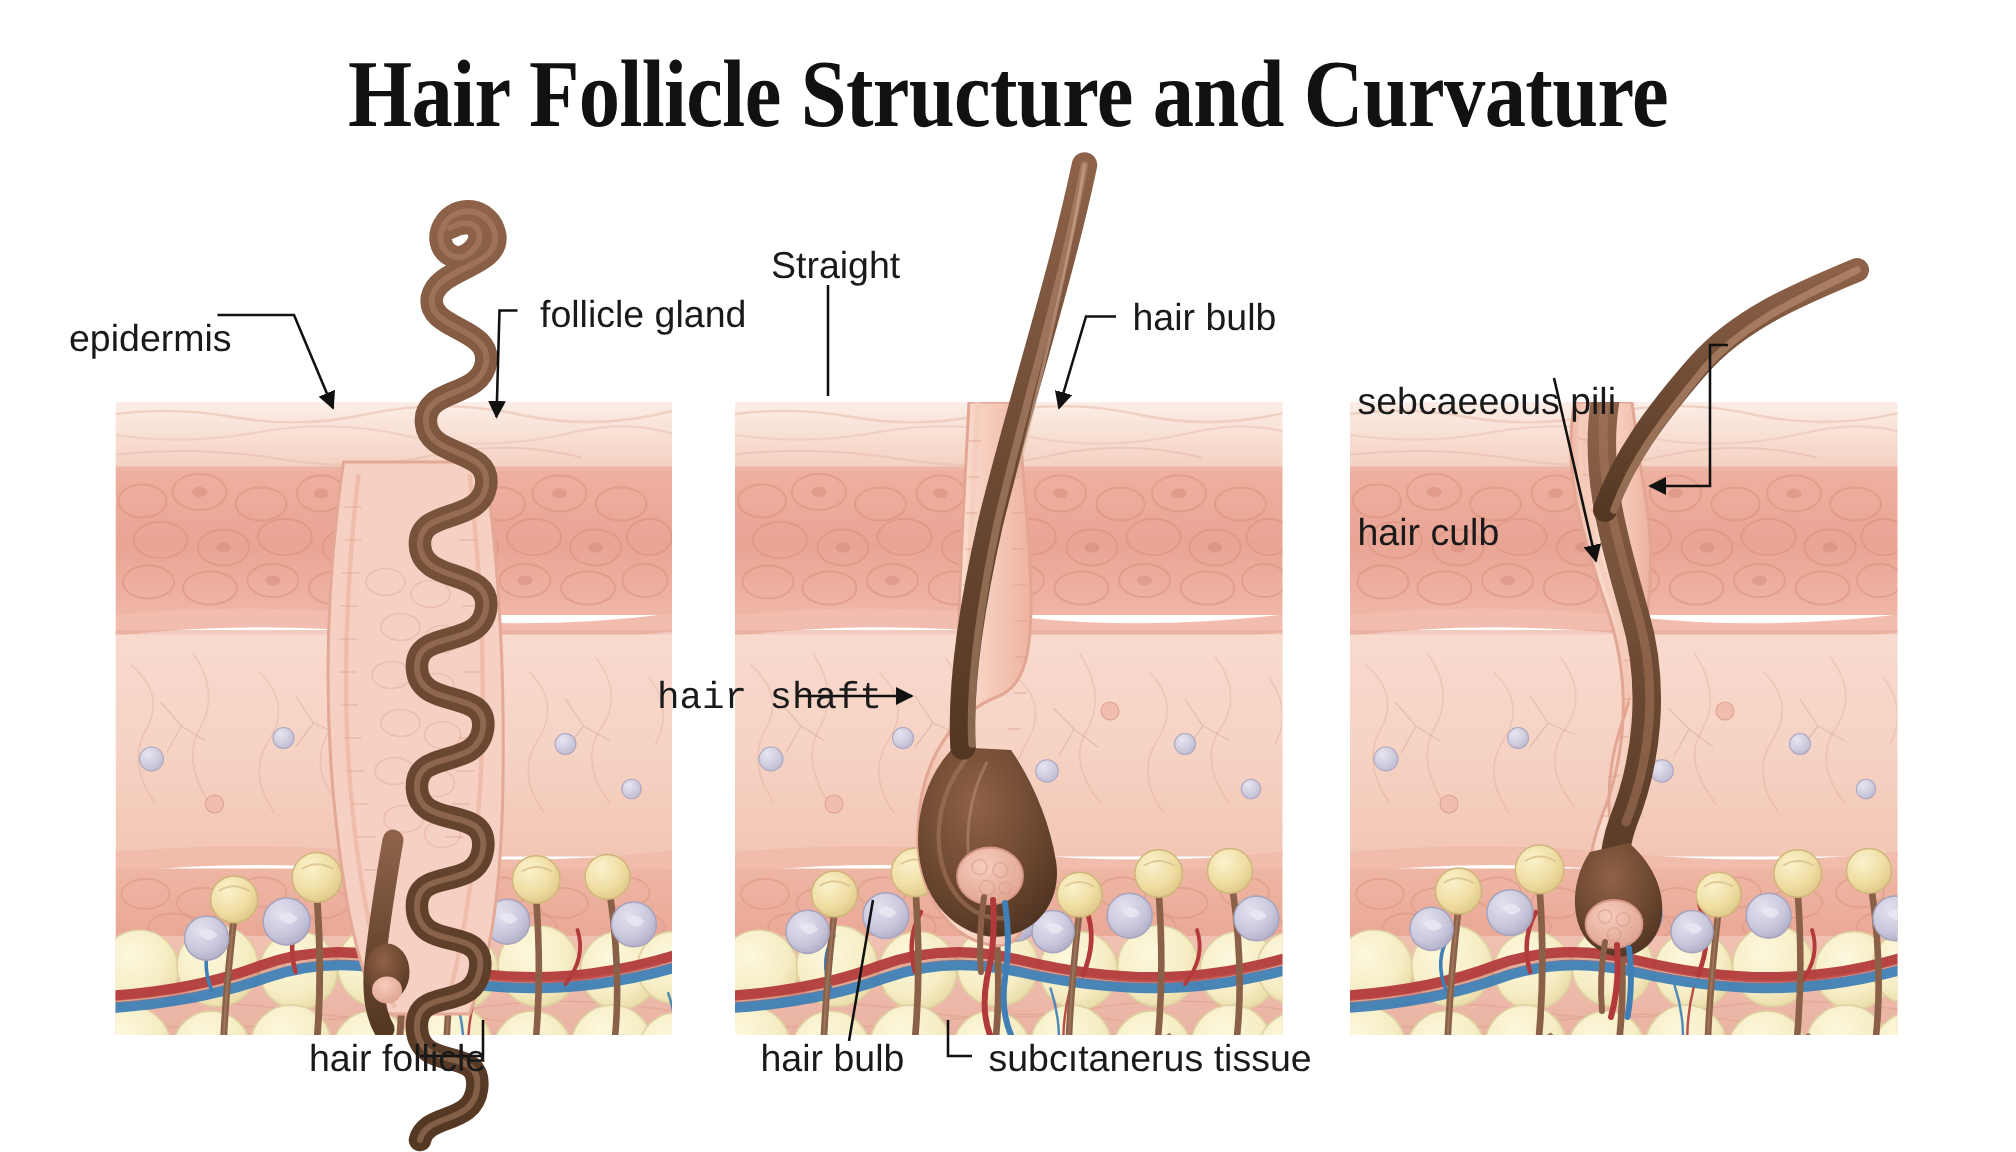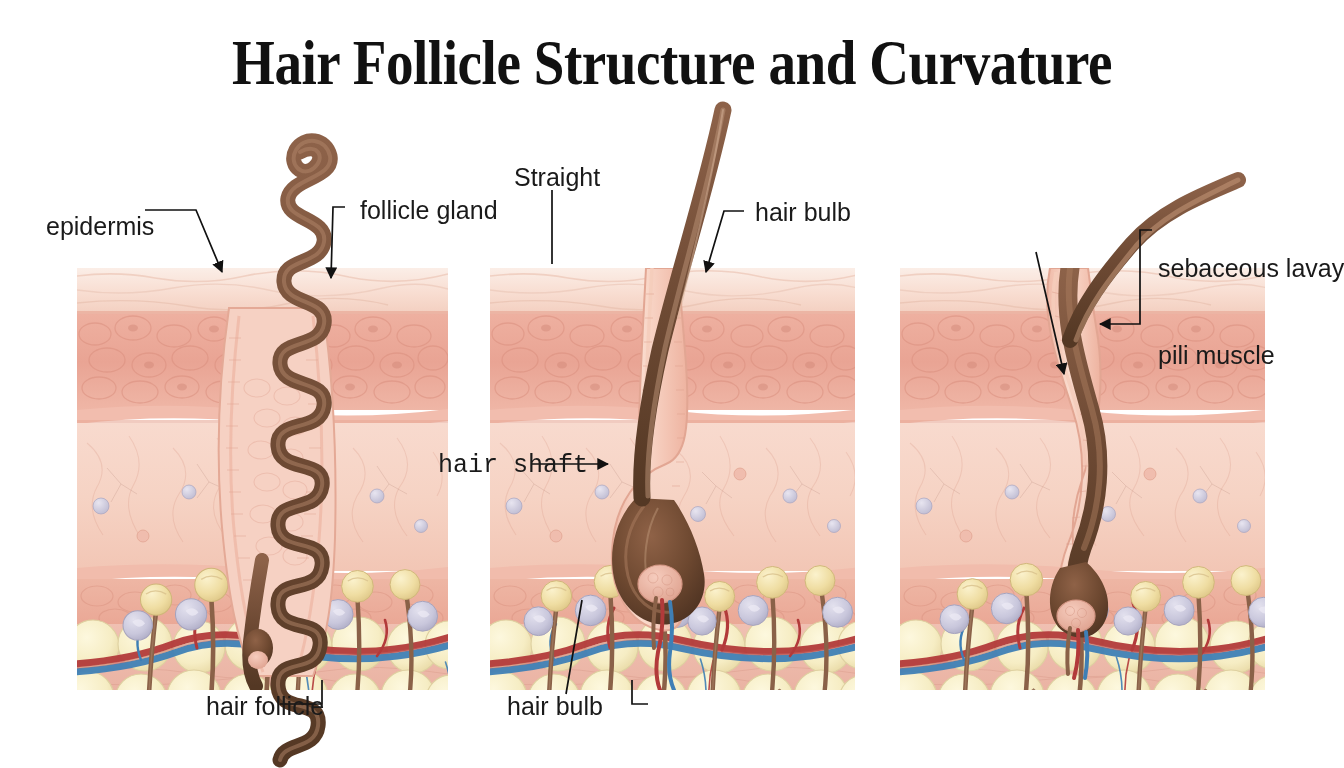--- a/index.html
+++ b/index.html
@@ -542,20 +542,21 @@
   <div class="lbl" style="left:178px; top:692px;margin-left:28px;">hair follicle</div>
 
   <div class="lbl" style="left:514px; top:163px;">Straight</div>
 
   <div class="lbl" style="left:755px; top:198px;">hair bulb</div>
 
   <div class="lbl" style="left:438px; top:451px;font-family:Liberation Mono, monospace;">hair shaft</div>
 
   <div class="lbl" style="left:507px; top:692px;">hair bulb</div>
 
-
-
-  <div class="lbl two" style="left:1158px; top:196px;">
-    <div>sebaceous lavay</div>
-    <div>pili muscle</div>
+  <div class="lbl" style="left:659px; top:692px;">subcıtanerus tissue</div>
+
+  <div class="lbl two" style="left:905px; top:196px;">
+    <div>sebcaeeous pili</div>
+    <div>hair culb</div>
   </div>
 
+
 </div>
 
 </body></html>

